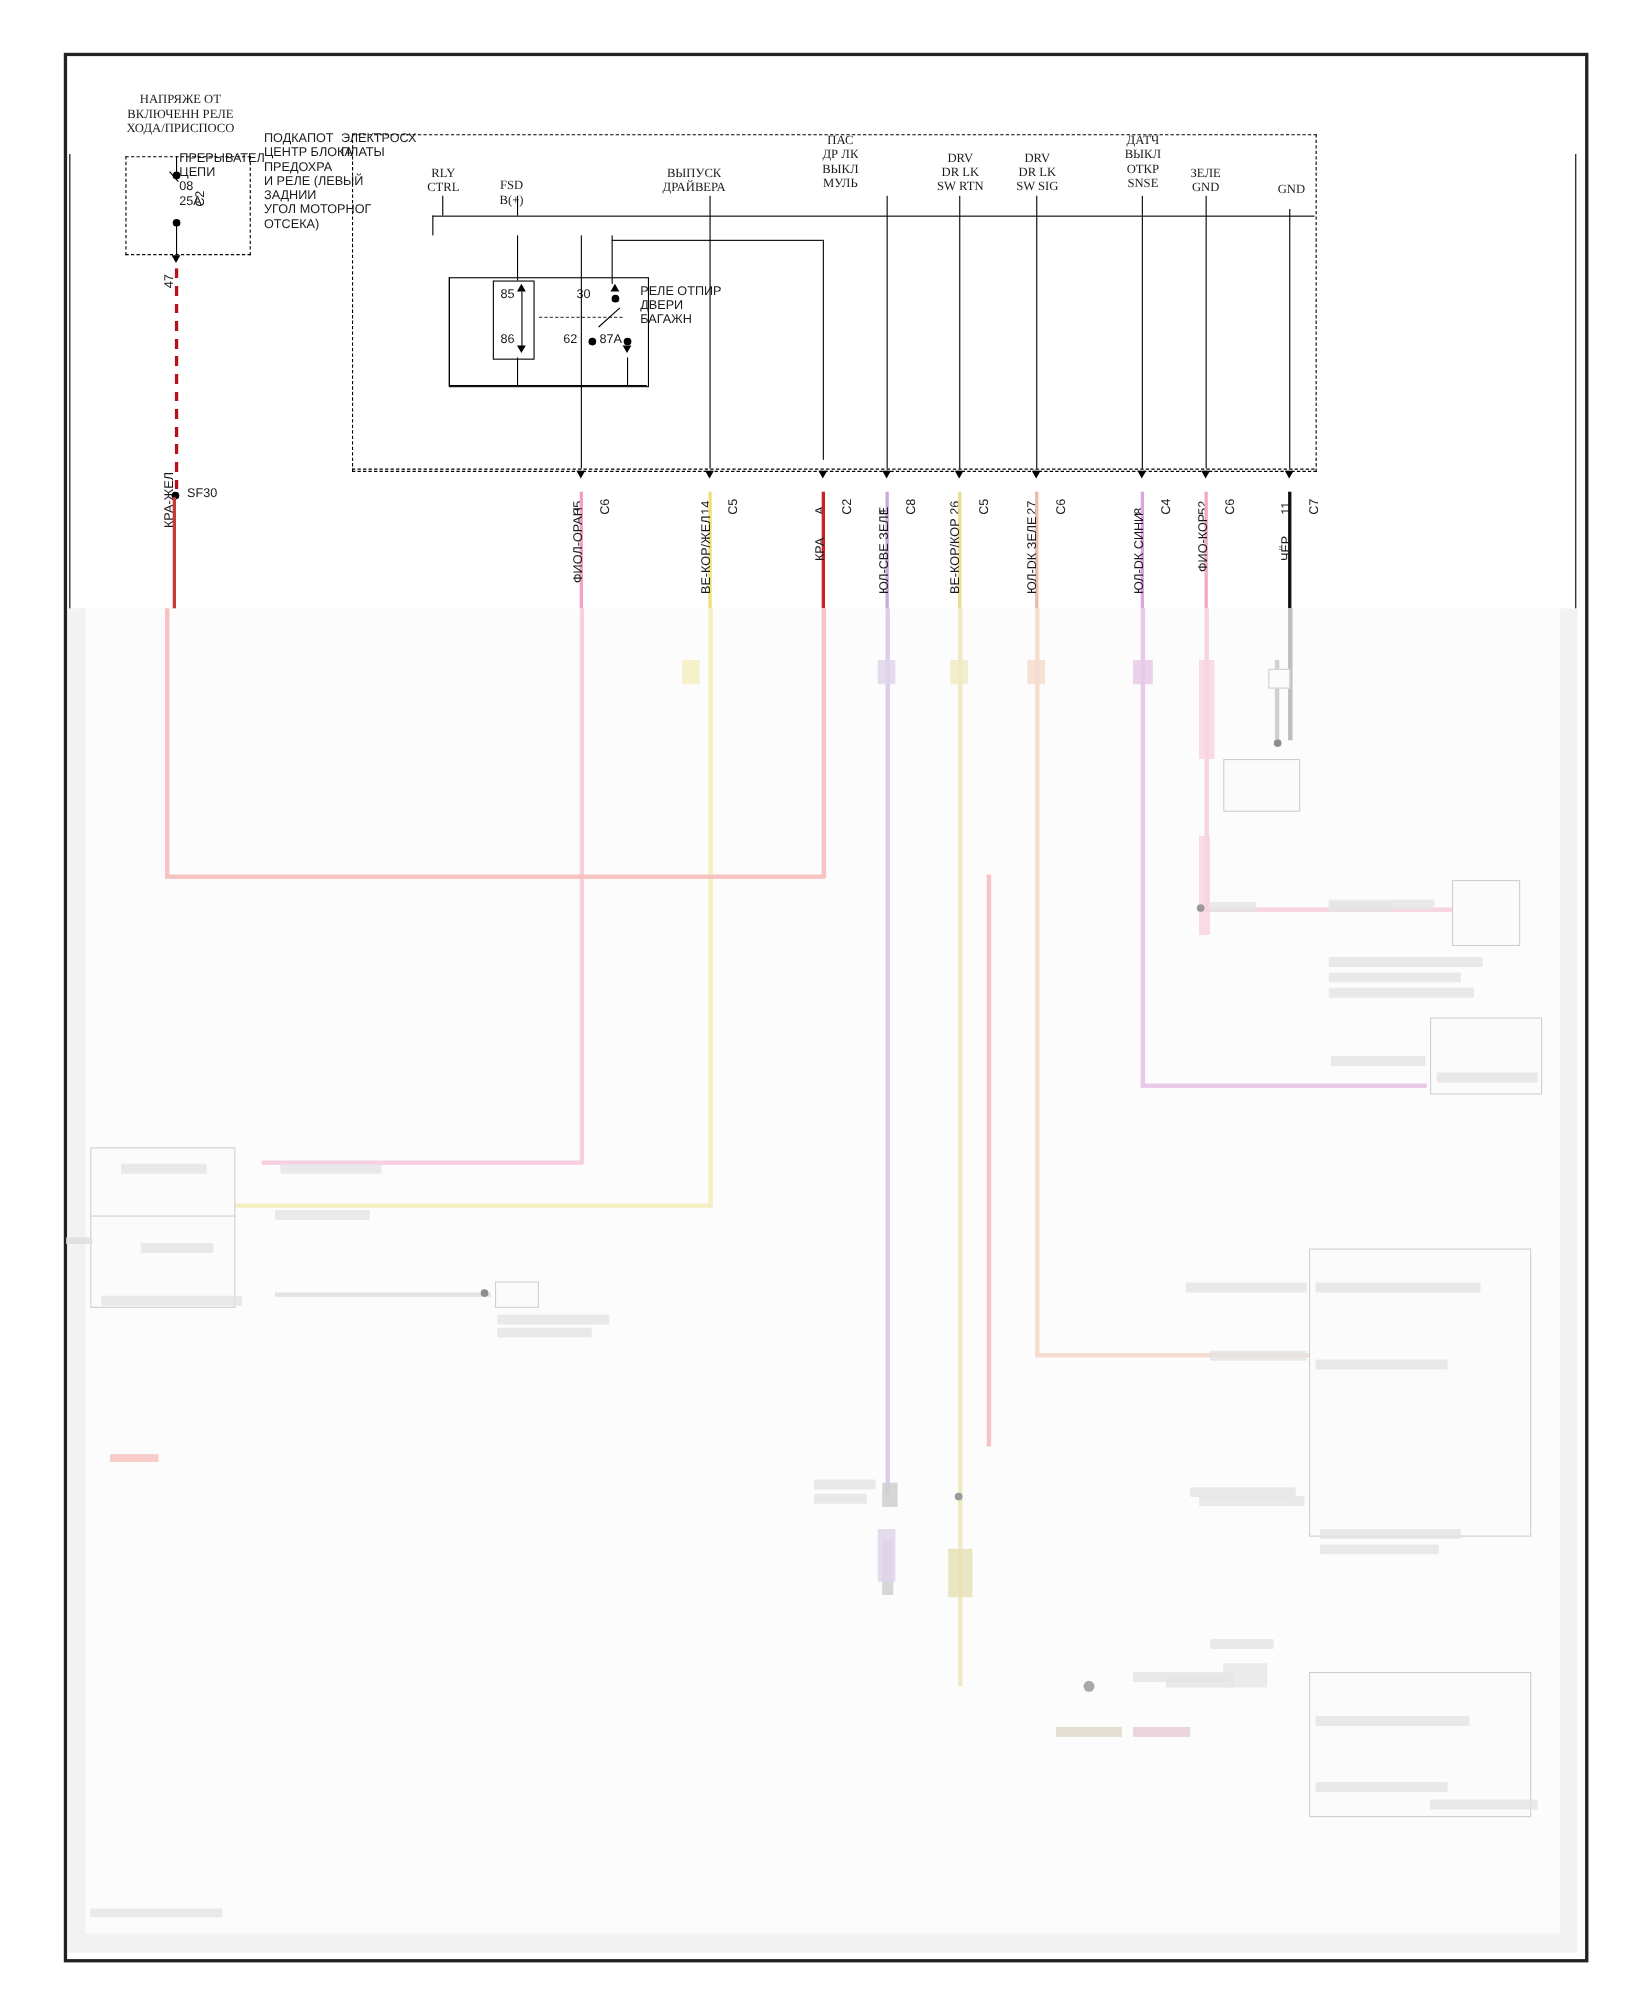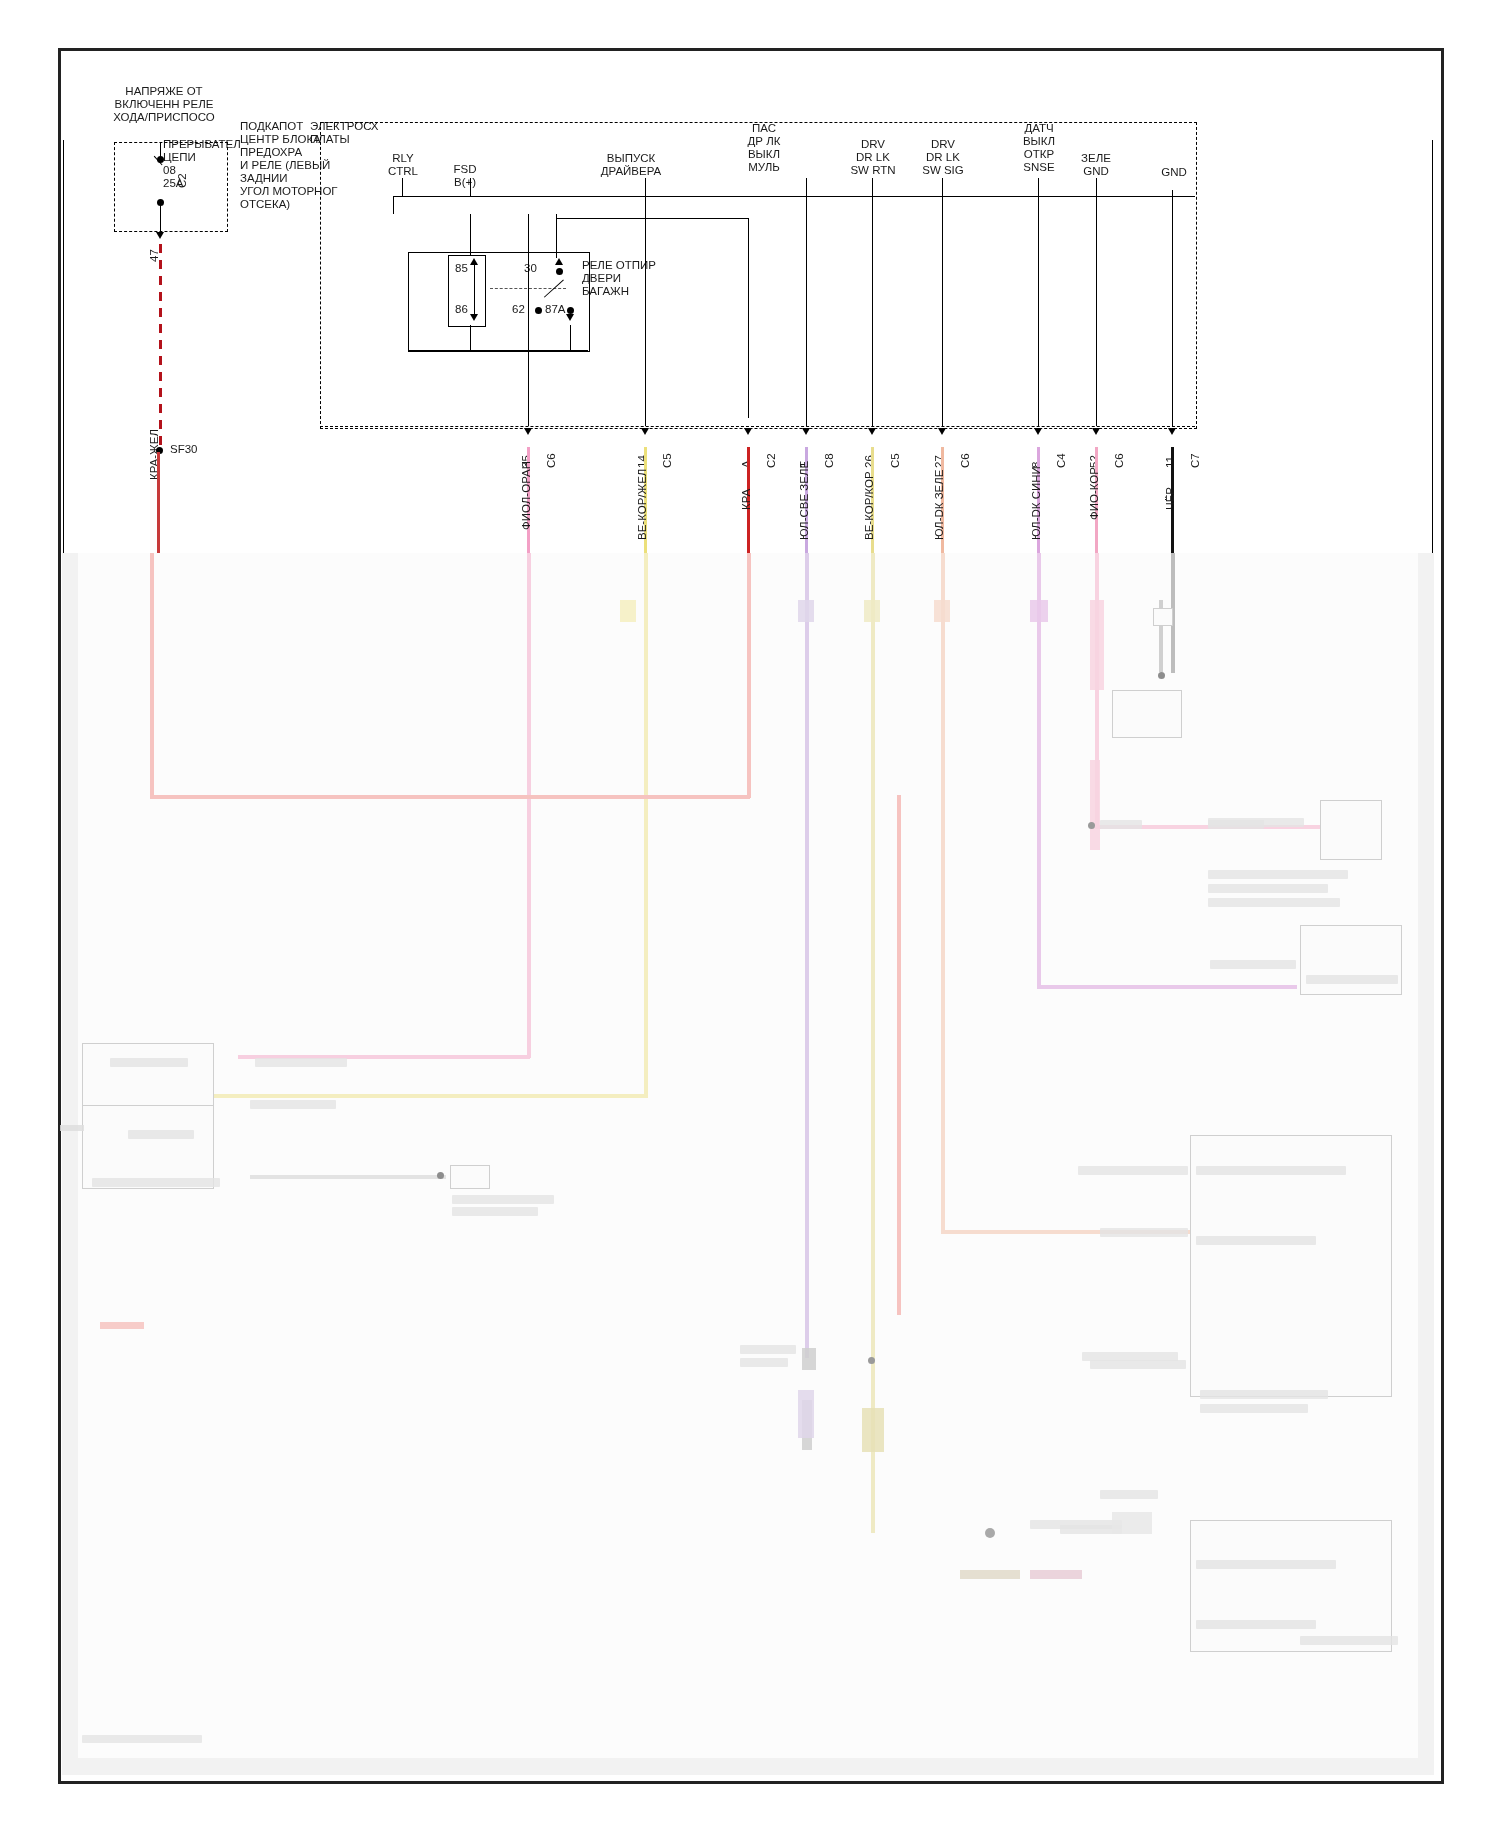--- a/index.html
+++ b/index.html
@@ -2,21 +2,21 @@
 <html><head>
 <meta charset="utf-8">
 <style>
   html,body{margin:0;padding:0;background:#ffffff;}
   body{width:1500px;height:1828px;position:relative;font-family:"Liberation Sans",sans-serif;}
   #sheet{position:absolute;left:0;top:0;width:1500px;height:1828px;}
   .frame{position:absolute;left:58px;top:48px;width:1380px;height:1730px;border:3px solid #222;background:#fff;}
   .lower{position:absolute;left:62px;top:553px;width:1372px;height:1222px;background:#f2f2f2;}
   .lowerwhite{position:absolute;left:78px;top:553px;width:1340px;height:1205px;background:#fcfcfc;}
   .t{position:absolute;font-size:11.5px;line-height:13px;color:#1a1a1a;white-space:pre-line;}
-  .tc{position:absolute;font-size:11.5px;line-height:13px;color:#1a1a1a;text-align:center;white-space:pre-line;}
+  .tc{position:absolute;font-size:11.5px;line-height:13px;color:#1a1a1a;text-align:center;white-space:pre-line;font-family:Liberation Serif, serif;}
   .vt{position:absolute;font-size:11.5px;color:#1a1a1a;transform-origin:left top;transform:rotate(-90deg);white-space:nowrap;}
   .ln{position:absolute;background:#000;}
   .hl{height:1.4px;}
   .vl{width:1.4px;}
   .dash-box{position:absolute;border:1.4px dashed #000;}
   .solid-box{position:absolute;border:1.4px solid #000;}
   .dot{position:absolute;width:7px;height:7px;border-radius:50%;background:#000;}
   .arrow-d{position:absolute;width:0;height:0;border-left:4.5px solid transparent;border-right:4.5px solid transparent;border-top:7px solid #000;}
   .arrow-u{position:absolute;width:0;height:0;border-left:4.5px solid transparent;border-right:4.5px solid transparent;border-bottom:7px solid #000;}
   .wire{position:absolute;}

